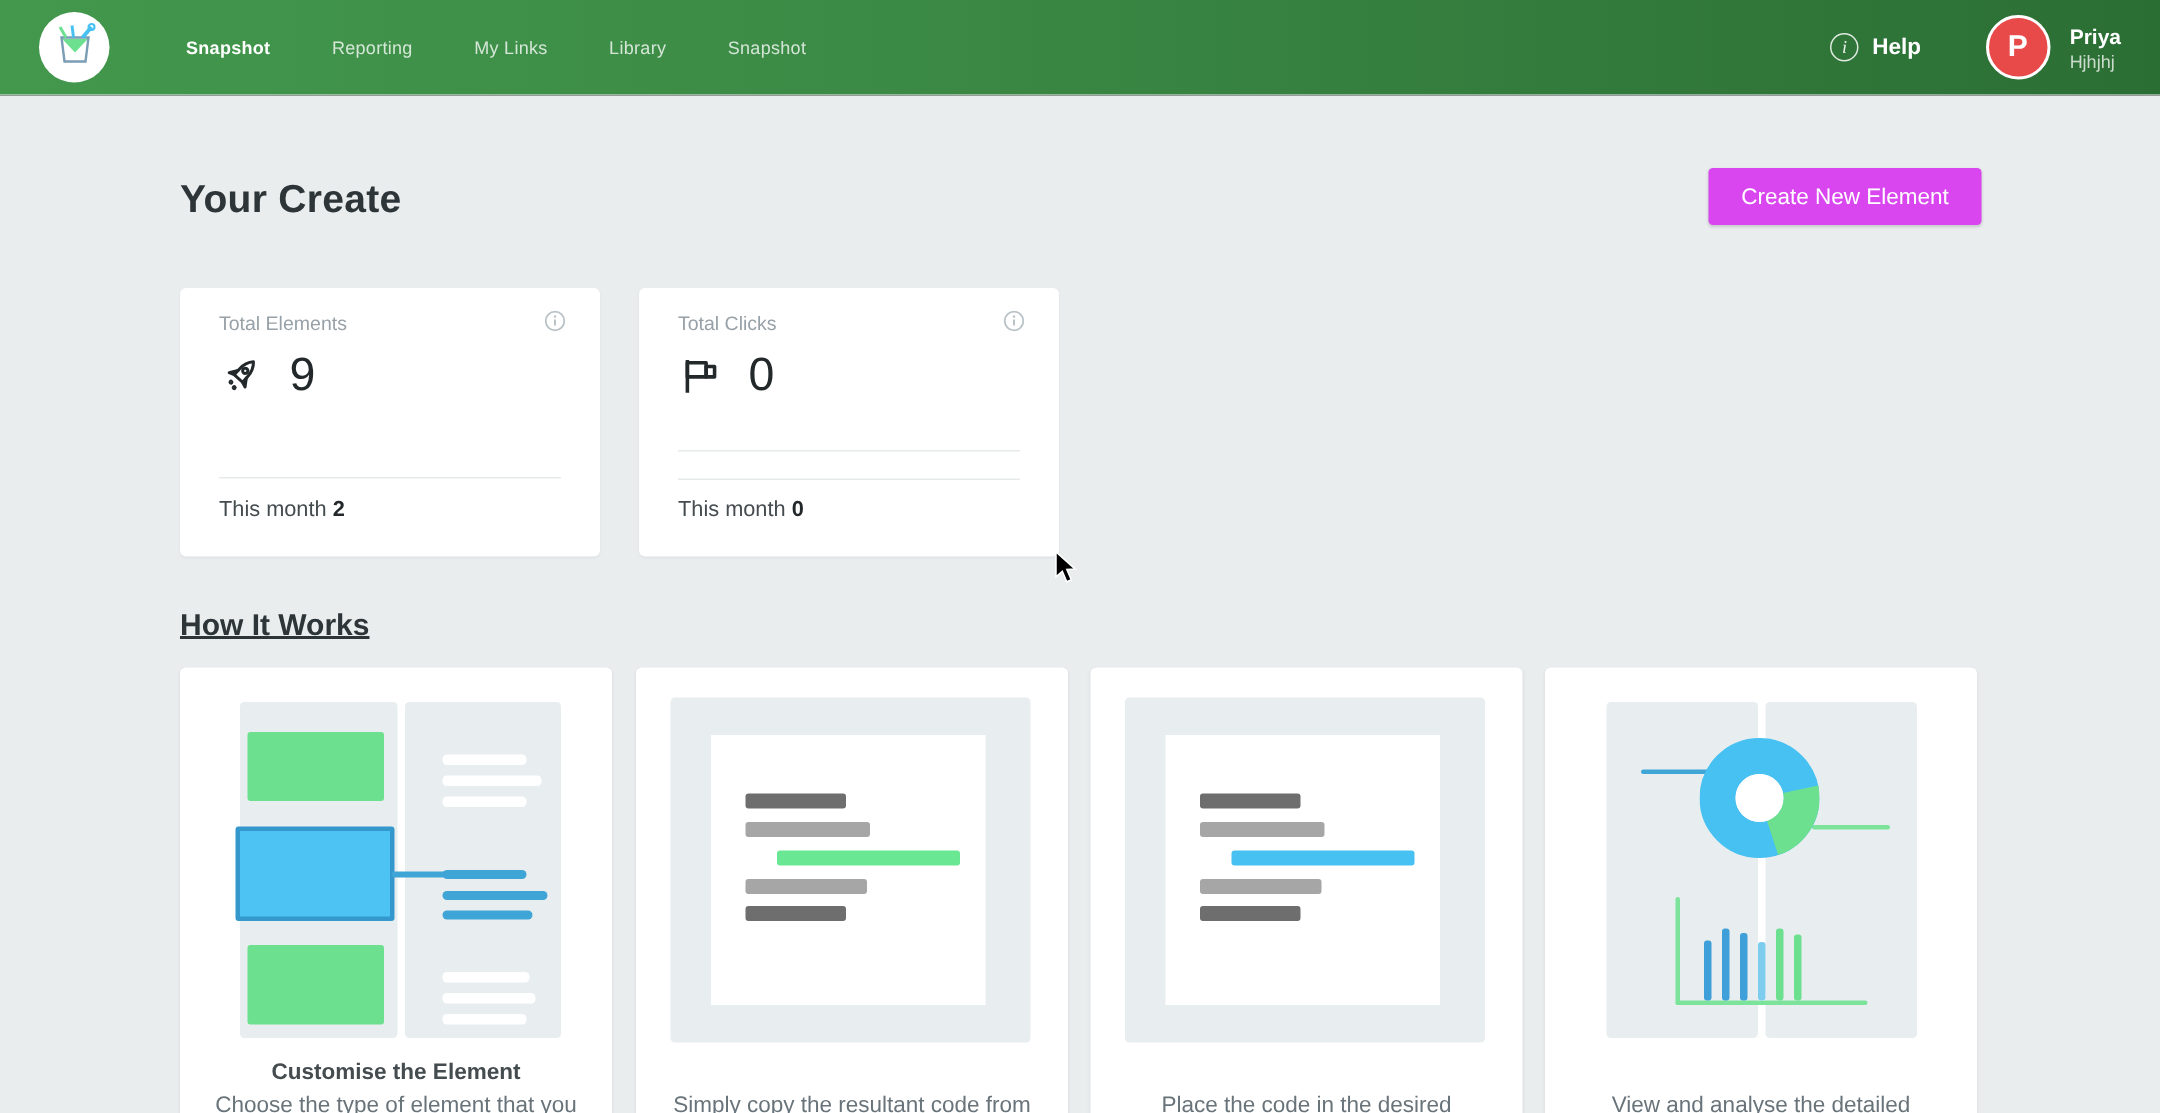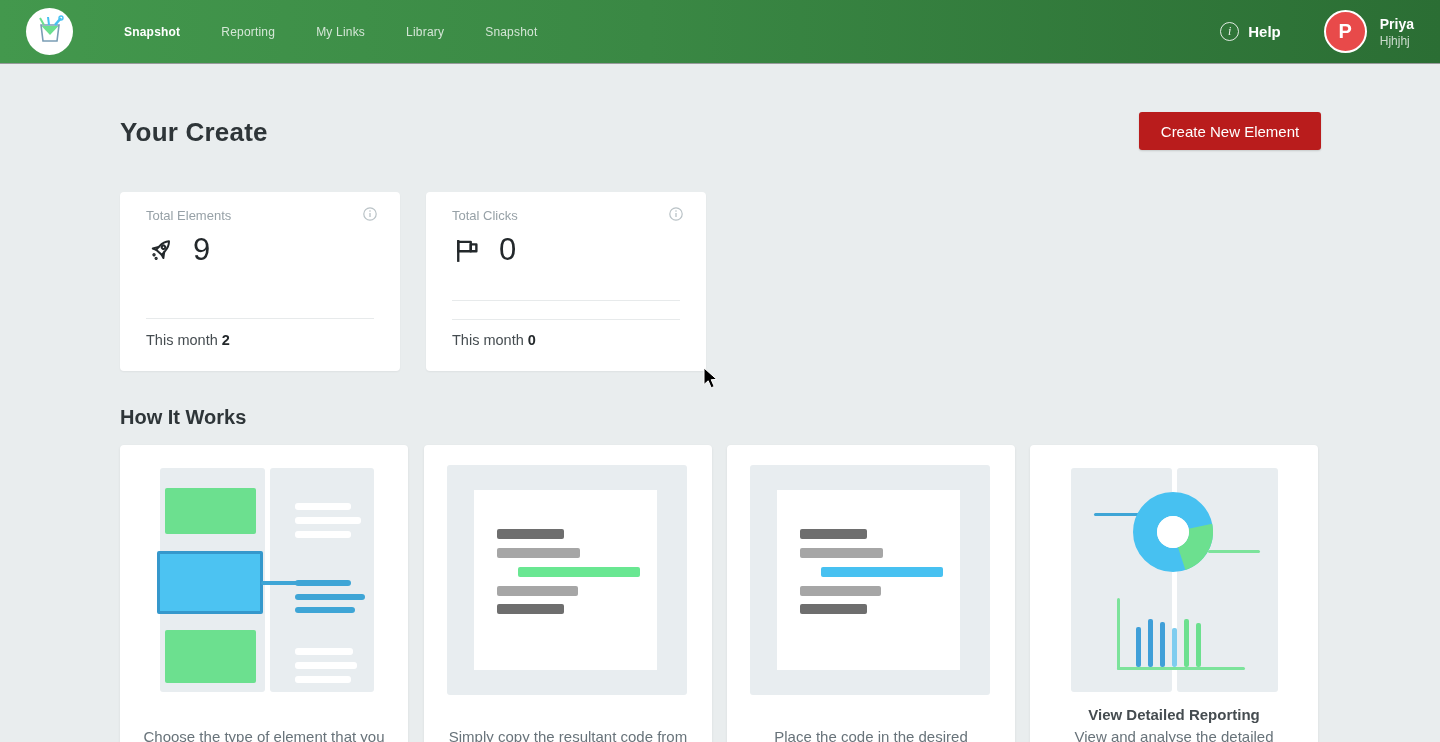--- a/index.html
+++ b/index.html
@@ -25,35 +25,35 @@
   .help .help-label{ font-size:15px; font-weight:600; }
   .user{ display:flex; align-items:center; gap:13px; margin-left:43px; cursor:pointer; }
   .avatar{ width:43px; height:43px; border-radius:50%; background:#e84a4a; border:2.5px solid #fff;
     color:#fff; font-size:20px; font-weight:700; display:flex; align-items:center; justify-content:center;}
   .user-text .uname{ font-size:14px; color:#fff; font-weight:600; margin-bottom:2px;}
   .user-text .uorg{ font-size:12px; color:rgba(255,255,255,.75); }
 
   
   .page-title{ position:absolute; left:120px; top:117px; font-size:26px; font-weight:600; color:#2e3538; letter-spacing:.2px;}
   .create-btn{ position:absolute; left:1139px; top:112px; width:182px; height:38px;
-    background:#b91c1c; color:#fff; font-size:15px; border:none; border-radius:3px; cursor:pointer;
+    background:#d946ef; color:#fff; font-size:15px; border:none; border-radius:3px; cursor:pointer;
     font-family:"Liberation Sans",sans-serif; box-shadow:0 1px 2px rgba(0,0,0,.15);}
 
   .stat-card{ position:absolute; top:192px; width:280px; height:179px; background:#fff; border-radius:4px;
     box-shadow:0 1px 2px rgba(0,0,0,.05);}
   .stat-label{ position:absolute; left:26px; top:16px; font-size:13px; color:#97a1a7; }
   .stat-info{ position:absolute; right:23px; top:15px; width:14px; height:14px; color:#b9c2c6; cursor:pointer;}
   .stat-row{ position:absolute; left:26px; top:40px; display:flex; align-items:center; gap:17px; }
   .stat-num{ font-size:31px; color:#23282b; font-weight:500; }
   .divider{ position:absolute; left:26px; right:26px; height:1px; background:#e7eaeb; }
   .stat-month{ position:absolute; left:26px; top:140px; font-size:14.5px; color:#454c50;text-align:center; }
   .stat-month b{ font-weight:700; color:#23282b; }
 
   
-  .hiw-title{ position:absolute; left:120px; top:406px; font-size:20px; font-weight:700; color:#2e3538; }
+  .hiw-title{ position:absolute; left:120px; top:406px; font-size:20px; font-weight:700; color:#2e3538;text-decoration:underline; }
   .hiw-card{ position:absolute; top:445px; width:288px; height:340px; background:#fff; border-radius:4px;
     box-shadow:0 1px 3px rgba(0,0,0,.07); cursor:pointer;}
   .panel{ position:absolute; background:#e8edf0; border-radius:3px; }
   .gblock{ position:absolute; background:#6ce08f; border-radius:2px; }
   .bblock{ position:absolute; background:#4cc3f2; border:3px solid #3598cc; border-radius:2px; }
   .wline{ position:absolute; height:7px; background:#fff; border-radius:3px; }
   .bline{ position:absolute; height:6px; background:#3ea5d6; border-radius:3px; }
   .cline{ position:absolute; height:10px; border-radius:2px; }
   .c-dark{ background:#6e6e6e; } .c-gray{ background:#a6a6a6; }
   .c-green{ background:#69e792; } .c-blue{ background:#47c1f1; }
@@ -168,20 +168,21 @@
     <div class="wline" style="left:175px; top:72px; width:66px;"></div>
     <div class="wline" style="left:175px; top:86px; width:56px;"></div>
     <div class="bline" style="left:141px; top:136px; width:44px; height:4px;"></div>
     <div class="bline" style="left:175px; top:135px; width:56px;"></div>
     <div class="bline" style="left:175px; top:149px; width:70px;"></div>
     <div class="bline" style="left:175px; top:162px; width:60px;"></div>
     <div class="wline" style="left:175px; top:203px; width:58px;"></div>
     <div class="wline" style="left:175px; top:217px; width:62px;"></div>
     <div class="wline" style="left:175px; top:231px; width:56px;"></div>
   </div>
+  <div class="hiw-name">Customise the Element</div>
   <div class="hiw-desc">Choose the type of element that you</div>
 </section>
 
 <section class="hiw-card" style="left:424px;">
   <div>
     <div class="panel" style="left:23px; top:20px; width:240px; height:230px;"></div>
     <div class="whitebox" style="left:50px; top:45px; width:183px; height:180px;"></div>
     <div class="cline c-dark" style="left:73px; top:84px;  width:67px;"></div>
     <div class="cline c-gray" style="left:73px; top:103px; width:83px;"></div>
     <div class="cline c-green" style="left:94px; top:122px; width:122px;"></div>
@@ -217,19 +218,18 @@
     </svg>
     <div class="axis" style="left:87px; top:153px; width:3px; height:72px;"></div>
     <div class="axis" style="left:87px; top:222px; width:128px; height:3px;"></div>
     <div class="bar" style="left:106px; top:182px; height:40px; background:#3f9fd8;"></div>
     <div class="bar" style="left:118px; top:174px; height:48px; background:#3f9fd8;"></div>
     <div class="bar" style="left:130px; top:177px; height:45px; background:#3f9fd8;"></div>
     <div class="bar" style="left:142px; top:183px; height:39px; background:#7ecdef;"></div>
     <div class="bar" style="left:154px; top:174px; height:48px; background:#6ce08f;"></div>
     <div class="bar" style="left:166px; top:178px; height:44px; background:#6ce08f;"></div>
   </div>
-  <div class="hiw-name">View Detailed Reporting</div>
   <div class="hiw-desc">View and analyse the detailed</div>
 </section>
 
 <svg class="cursor" width="16" height="23" viewBox="0 0 16 23">
   <path d="M1 1 L1 17.5 L5.2 13.8 L8.2 20.8 L11.2 19.5 L8.2 12.7 L13.8 12.4 Z" fill="#000" stroke="#fff" stroke-width="1"></path>
 </svg>
 
 </body></html>

